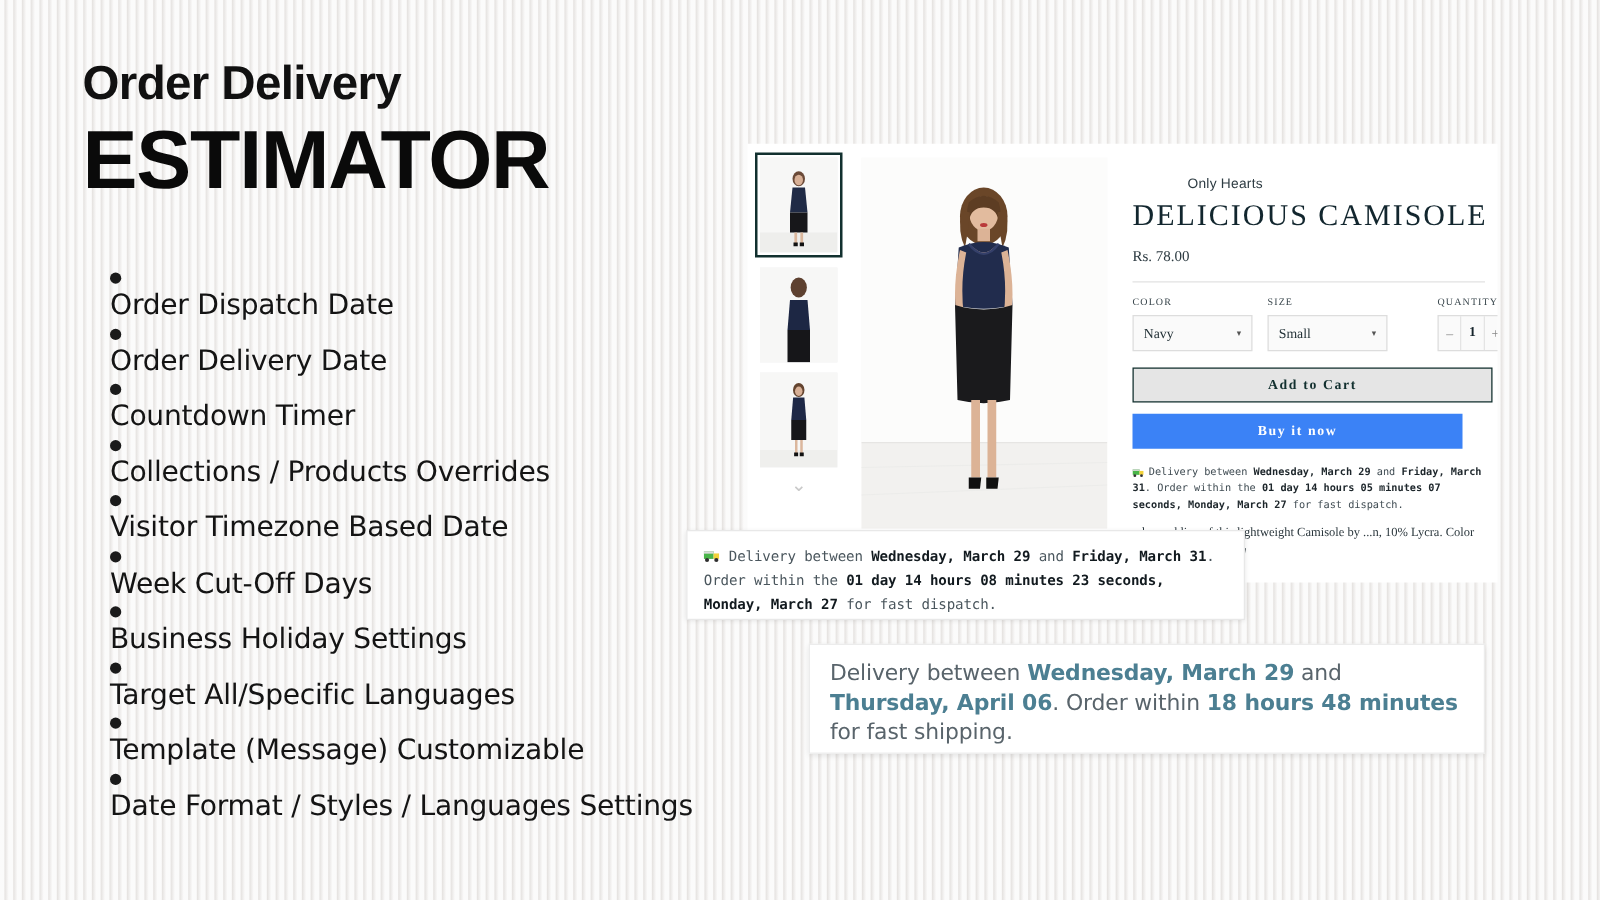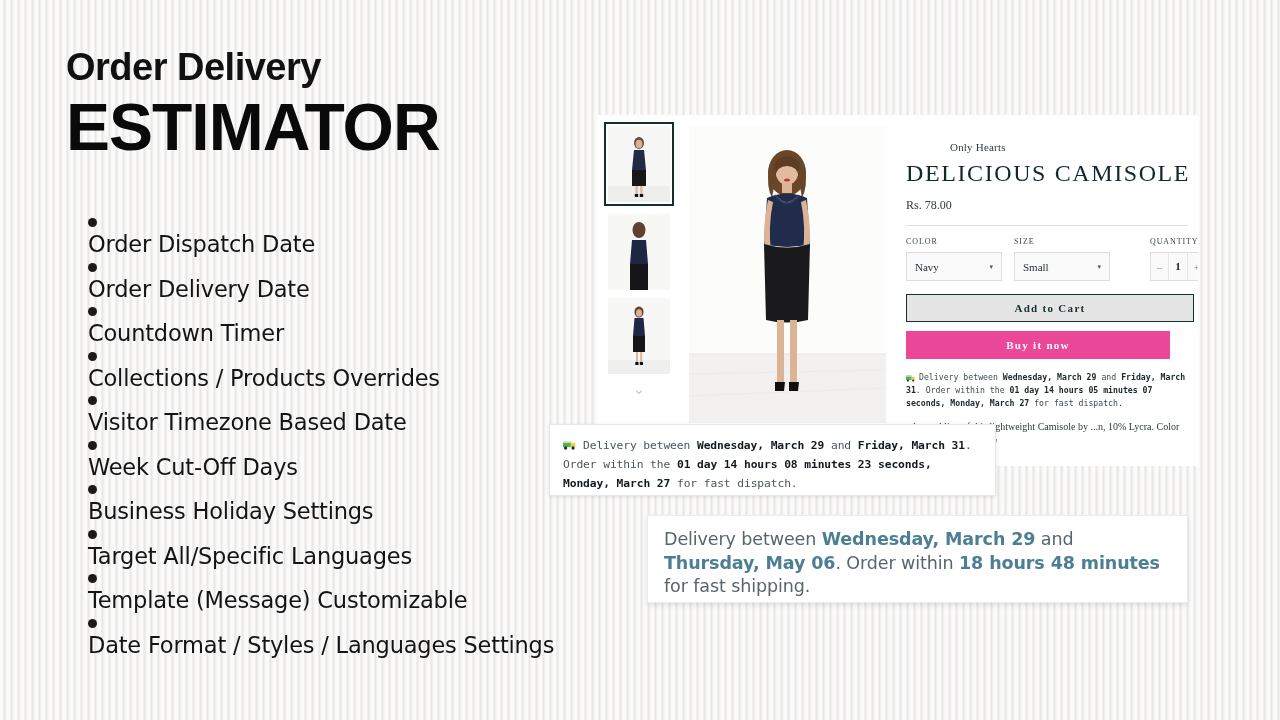--- a/index.html
+++ b/index.html
@@ -101,21 +101,21 @@
     width: 197px; height: 297px;
     margin-left: 17px;
     background: #fbfbfb;
     flex: 0 0 auto;
     position: relative;
     overflow: hidden;
   }
 
   .info-col { margin-left: 20px; width: 282px; padding-top: 15px; }
   .brand {
-    font-family: Liberation Serif, serif;
+    font-family: Liberation Sans, sans-serif;
     font-size: 11px; color: #2d3b42; letter-spacing: .2px; padding-left: 44px;
   }
   .prod-title {
     font-family: "Liberation Serif", serif;
     font-size: 24px; color: #12262e;
     letter-spacing: 1.6px; margin-top: 7px; white-space: nowrap;
   }
   .price {
     font-family: "Liberation Serif", serif;
     font-size: 12px; color: #2c3a41; margin-top: 11px;
@@ -166,21 +166,21 @@
     border: 1px solid #12302f;
     background: #e5e5e5;
     color: #12302f;
     font-family: "Liberation Serif", serif;
     font-size: 11px; font-weight: bold; letter-spacing: 1.3px;
     display: flex; align-items: center; justify-content: center;
   }
   .btn-buy {
     margin-top: 9px;
     width: 264px; height: 28px;
-    background: #ec4899;
+    background: #3b82f6;
     color: #ffffff;
     font-family: "Liberation Serif", serif;
     font-size: 11px; font-weight: bold; letter-spacing: 1.3px;
     display: flex; align-items: center; justify-content: center;
   }
 
   .inline-delivery {
     margin-top: 12px;
     width: 282px;
     font-family: "DejaVu Sans Mono", monospace;
@@ -422,14 +422,14 @@
   <svg width="14" height="11" viewBox="0 0 16 12" style="vertical-align:-1px;margin-right:6px">
     <rect x="0" y="2" width="9" height="7" fill="#49b549"></rect>
     <rect x="9" y="4" width="5" height="5" fill="#f2d23a"></rect>
     <rect x="0" y="2" width="9" height="2.2" fill="#dcdcdc"></rect>
     <circle cx="3" cy="10" r="1.9" fill="#2e2e2e"></circle>
     <circle cx="11.5" cy="10" r="1.9" fill="#2e2e2e"></circle>
   </svg><span>Delivery between </span><b>Wednesday, March 29</b><span> and </span><b>Friday, March 31</b><span>. Order within the </span><b>01 day 14 hours 08 minutes 23 seconds</b><b>, Monday, March 27</b><span> for fast dispatch.</span>
 </div>
 
 <div class="callout-sans">
-  <span>Delivery between </span><b>Wednesday, March 29</b><span> and </span><b>Thursday, May 06</b><span>. Order within </span><b>18 hours 48 minutes</b><span> for fast shipping.</span>
+  <span>Delivery between </span><b>Wednesday, March 29</b><span> and </span><b>Thursday, April 06</b><span>. Order within </span><b>18 hours 48 minutes</b><span> for fast shipping.</span>
 </div>
 
 </body></html>

